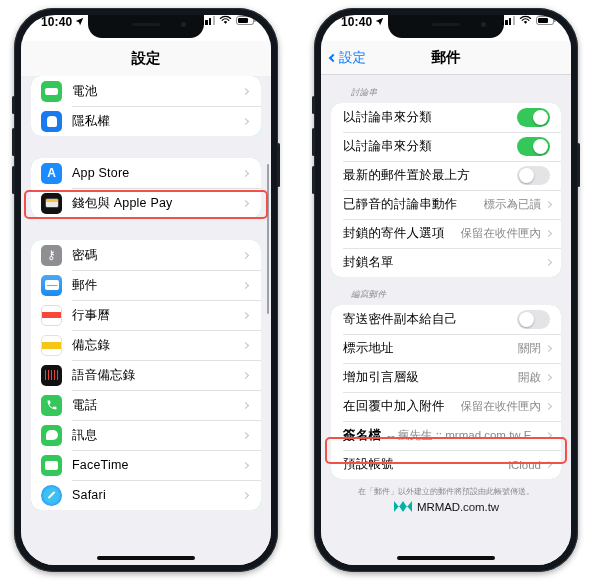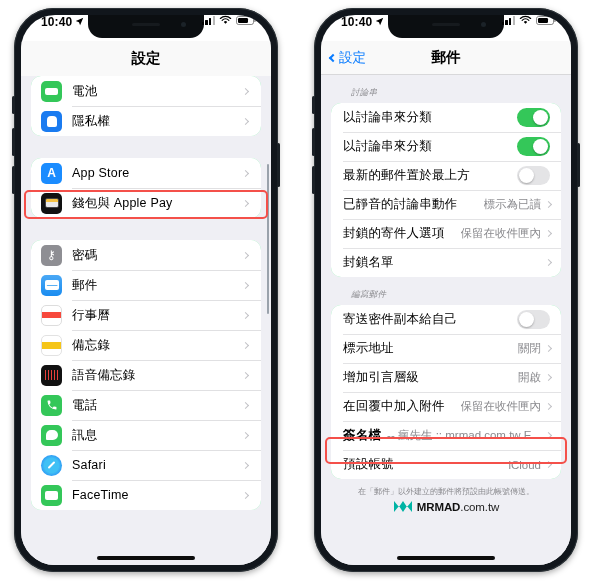--- a/index.html
+++ b/index.html
@@ -237,21 +237,21 @@
     flex:1;
   }
 
   
   .watermark {
     display:flex; align-items:center; justify-content:center; gap:4px;
     padding-top:3px;
   }
   .wm-mark { width:20px; height:13px; }
   .wm-text { font-size:11.5px; color:#111; letter-spacing:-.1px;}
-  .wm-text b { font-weight:bold; }
+  .wm-text b { font-weight:normal; }
   .wm-text span { color:#222; }
 
   
   .home-ind {
     position:absolute; bottom:5px; left:50%; transform:translateX(-50%);
     width:98px; height:4px; border-radius:3px; background:#0c0c0c; z-index:35;
   }
 </style>
 </head>
 <body>
@@ -385,31 +385,31 @@
               <span class="chev"></span>
             </div>
             <div class="row">
               <span class="ico ic-messages">
                   <b></b>
                 </span>
               <span class="row-label">訊息</span>
               <span class="chev"></span>
             </div>
             <div class="row">
+              <span class="ico ic-facetime">
+                  <b></b>
+                </span>
+              <span class="row-label">FaceTime</span>
+              <span class="chev"></span>
+            </div>
+            <div class="row">
               <span class="ico ic-safari">
                   <b></b>
                 </span>
               <span class="row-label">Safari</span>
-              <span class="chev"></span>
-            </div>
-            <div class="row">
-              <span class="ico ic-facetime">
-                  <b></b>
-                </span>
-              <span class="row-label">FaceTime</span>
               <span class="chev"></span>
             </div>
           </div>
 
           <div class="hl" style="left:3px; top:114px; right:3px; height:29px;"></div>
 
           <div class="scrollbar" style="top:88px; height:150px;"></div>
         </div>
       </div>
 

